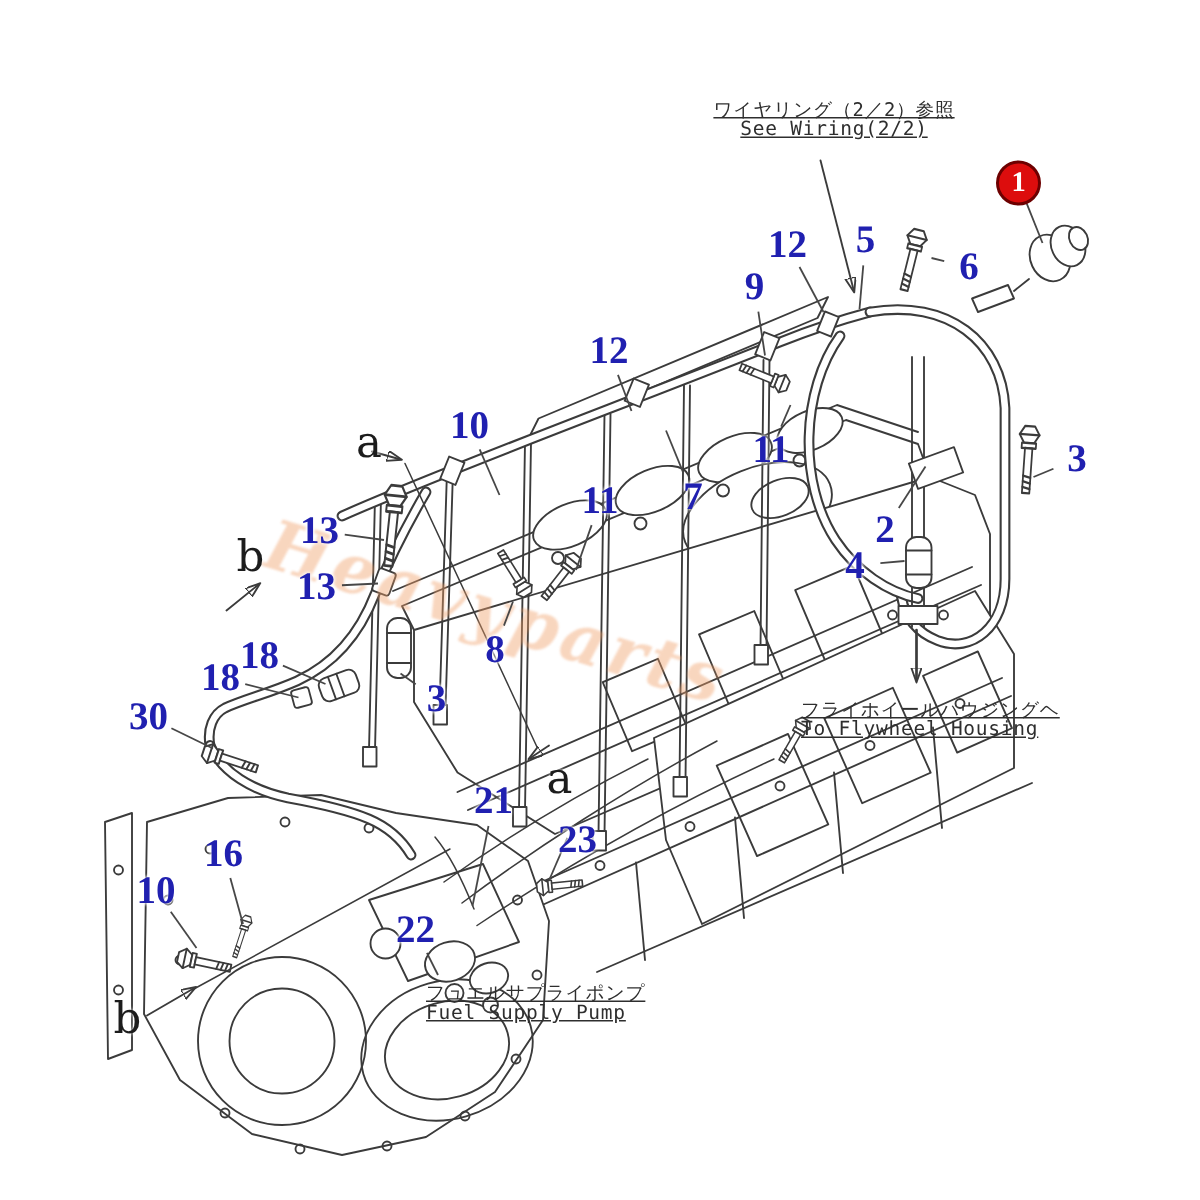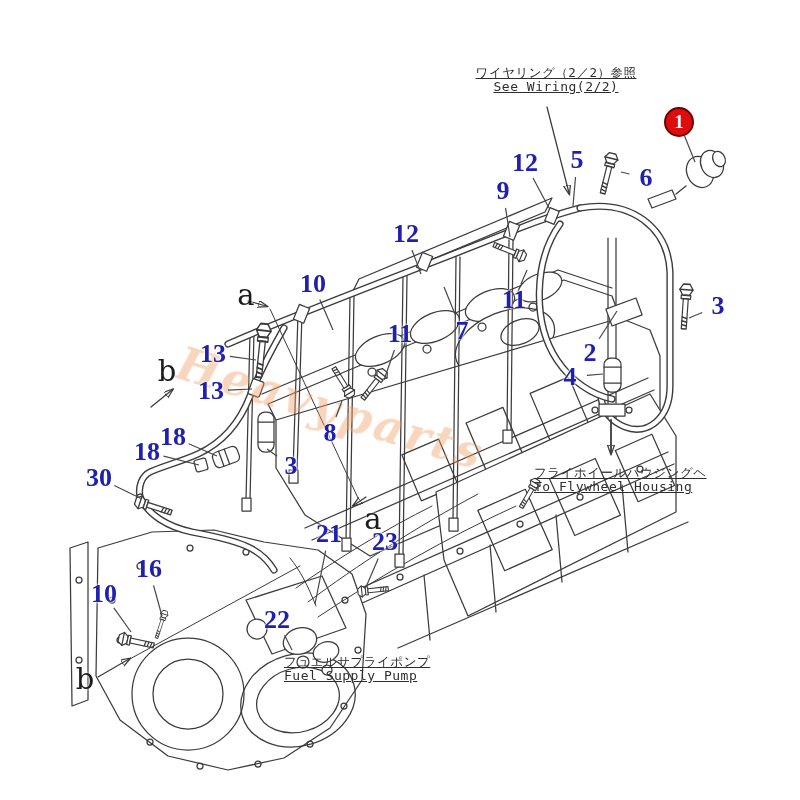--- a/index.html
+++ b/index.html
@@ -277,21 +277,21 @@
       <div class="plabel" style="left: 590px; top: 353px;">2</div>
       <div class="plabel" style="left: 213px; top: 354px;">13</div>
       <div class="plabel" style="left: 211px; top: 391px;">13</div>
       <div class="plabel" style="left: 570px; top: 377px;">4</div>
       <div class="plabel" style="left: 330px; top: 433px;">8</div>
       <div class="plabel" style="left: 173px; top: 437px;">18</div>
       <div class="plabel" style="left: 147px; top: 452px;">18</div>
       <div class="plabel" style="left: 291px; top: 466px;">3</div>
       <div class="plabel" style="left: 99px; top: 478px;">30</div>
       <div class="plabel" style="left: 329px; top: 534px;">21</div>
-      <div class="plabel" style="left: 385px; top: 542px;">23</div>
+      <div class="plabel" style="left: 385px; top: 560px;">23</div>
       <div class="plabel" style="left: 149px; top: 569px;">16</div>
       <div class="plabel" style="left: 104px; top: 594px;">10</div>
       <div class="plabel" style="left: 277px; top: 620px;">22</div>
       <div class="vletter" style="left: 246px; top: 295px;">a</div>
       <div class="vletter" style="left: 373px; top: 519px;">a</div>
       <div class="vletter" style="left: 167px; top: 371px;">b</div>
       <div class="vletter" style="left: 85px; top: 679px;">b</div>
     </div>
 
   <div class="badge" id="badge" style="left: 679px; top: 122px;">

